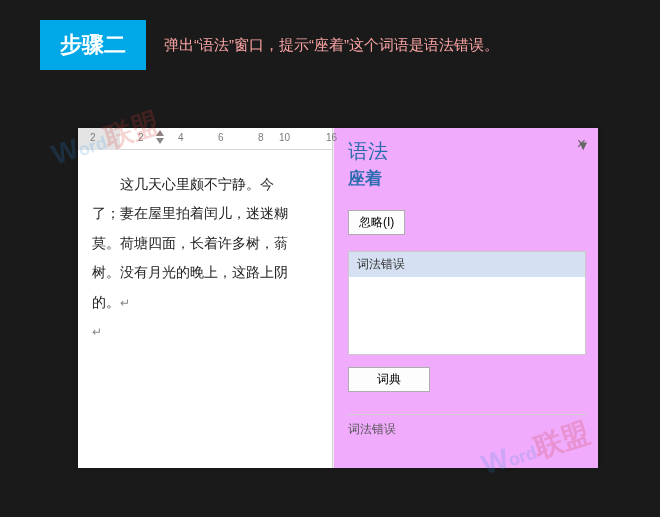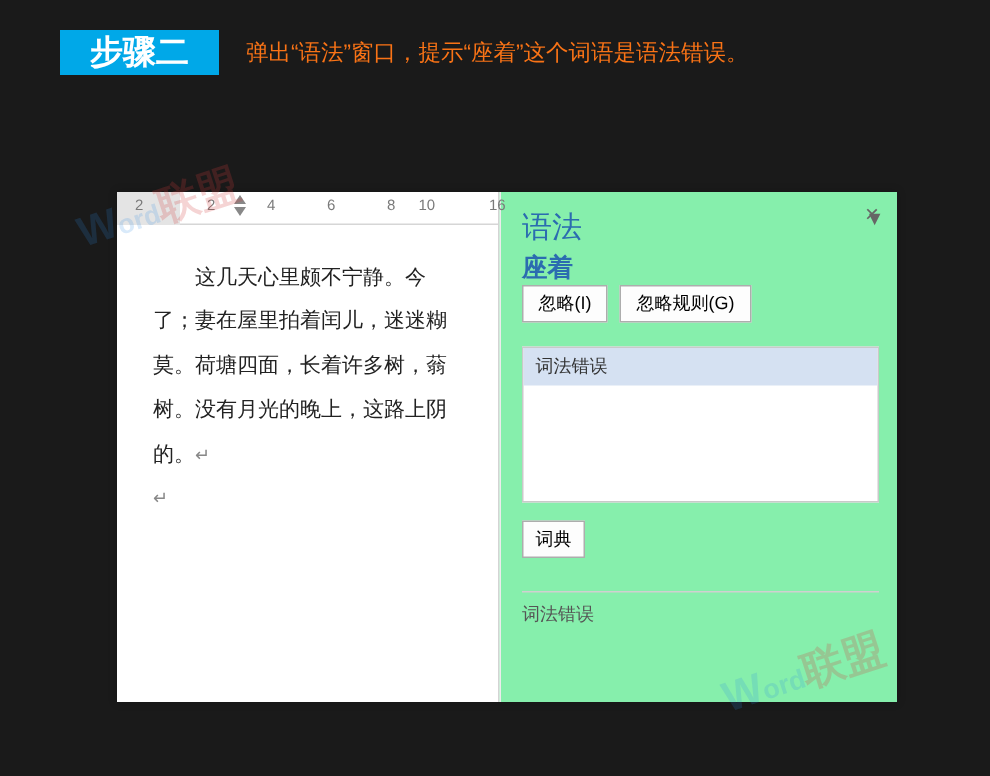--- a/index.html
+++ b/index.html
@@ -1,41 +1,41 @@
 <!DOCTYPE html>
 <html><head>
 <meta charset="utf-8">
 <style>
 *{margin:0;padding:0;box-sizing:border-box;font-family:"Microsoft YaHei","SimSun",sans-serif}
 body{background:#1a1a1a;width:660px;height:517px;overflow:hidden;position:relative}
 .header{display:flex;align-items:center;padding:20px 0 20px 40px}
-.step-badge{background:#00a8e8;color:#fff;font-size:22px;font-weight:bold;padding:0 20px}
-.description{color:#f97316;font-size:15px;margin-left:18px}
+.step-badge{background:#00a8e8;color:#fff;font-size:22px;font-weight:bold;padding:10px 20px}
+.description{color:#fca5a5;font-size:15px;margin-left:18px}
 .app-window{position:absolute;left:78px;top:128px;width:520px;height:340px;background:#fff;box-shadow:0 0 6px rgba(0,0,0,.2);display:flex}
 .doc-pane{width:255px;display:flex;flex-direction:column;border-right:1px solid #d4d4d4}
 .ruler{height:22px;background:#fff;border-bottom:1px solid #d6d6d6;position:relative;font-size:10px;color:#5a5a5a;display:flex;align-items:center;padding-left:6px}
 .ruler .tick{position:absolute;top:4px;font-size:10px;color:#7a7a7a}
 .ruler .marker{position:absolute;left:78px;top:2px;width:0;height:0;border-left:4px solid transparent;border-right:4px solid transparent;border-bottom:6px solid #888}
 .ruler .marker2{position:absolute;left:78px;top:10px;width:0;height:0;border-left:4px solid transparent;border-right:4px solid transparent;border-top:6px solid #888}
 .ruler-shade{position:absolute;left:0;top:0;width:42px;height:22px;background:#e4e4e4}
-.doc-body{flex:1;padding:20px 0 0 24px;font-size:14px;color:#222;line-height:2.1;font-family:"SimSun",serif;overflow:hidden}
+.doc-body{flex:1;padding:20px 0 0 14px;font-size:14px;color:#222;line-height:2.1;font-family:"SimSun",serif;overflow:hidden}
 .doc-body p{text-indent:2em}
 .hl{background:#b8c8d8}
 .para-mark{color:#888;font-size:12px}
-.grammar-pane{flex:1;background:#86efac;display:flex;flex-direction:column;padding:10px 12px 0 14px;border-left:1px solid #ececec}
+.grammar-pane{flex:1;background:#f0abfc;display:flex;flex-direction:column;padding:10px 12px 0 14px;border-left:1px solid #ececec}
 .gp-header{display:flex;justify-content:space-between;align-items:flex-start}
 .gp-title{color:#2b6cb0;font-size:20px;font-weight:normal}
 .gp-controls{display:flex;gap:6px;color:#666;font-size:12px}
 .gp-sub{color:#2b6cb0;font-size:17px;font-weight:bold;margin-top:2px}
-.gp-buttons{margin-top:0;display:flex;gap:8px}
+.gp-buttons{margin-top:20px;display:flex;gap:8px}
 .gp-btn{background:#fdfdfd;border:1px solid #adadad;font-size:12px;padding:3px 10px;cursor:pointer}
 .gp-list{margin-top:16px;background:#fff;border:1px solid #c9c9c9;height:104px}
 .gp-list-item{background:#d5e1f2;padding:4px 8px;font-size:12px;color:#333}
 .gp-dict{margin-top:12px}
-.gp-dict-btn{background:#fdfdfd;border:1px solid #adadad;font-size:12px;padding:3px 8px;cursor:pointer}
+.gp-dict-btn{background:#fdfdfd;border:1px solid #adadad;font-size:12px;padding:3px 28px;cursor:pointer}
 .gp-section-label{margin-top:22px;font-size:12px;color:#555;border-top:1px solid #d0d0d0;padding-top:6px}
 .wm{position:absolute;color:rgba(46,139,230,.18);font-size:28px;font-weight:bold;transform:rotate(-18deg);pointer-events:none;font-family:Arial,sans-serif}
 .wm .red{color:rgba(210,60,60,.22)}
 .wm1{left:50px;top:120px}
 .wm2{left:480px;top:430px}
 .arrow{position:absolute;font-size:13px;color:#666}
 </style>
 </head>
 <body>
 
@@ -76,21 +76,20 @@
         <div class="gp-sub">座着</div>
       </div>
       <div class="gp-controls">
         <span class="arrow">▼</span>
         <span style="font-size:16px;line-height:12px">×</span>
       </div>
     </div>
 
     <div class="gp-buttons">
       <button class="gp-btn">忽略(I)</button>
-      <button class="gp-btn">忽略规则(G)</button>
     </div>
 
     <div class="gp-list">
       <div class="gp-list-item">词法错误</div>
     </div>
 
     <div class="gp-dict">
       <button class="gp-dict-btn">词典</button>
     </div>
 

